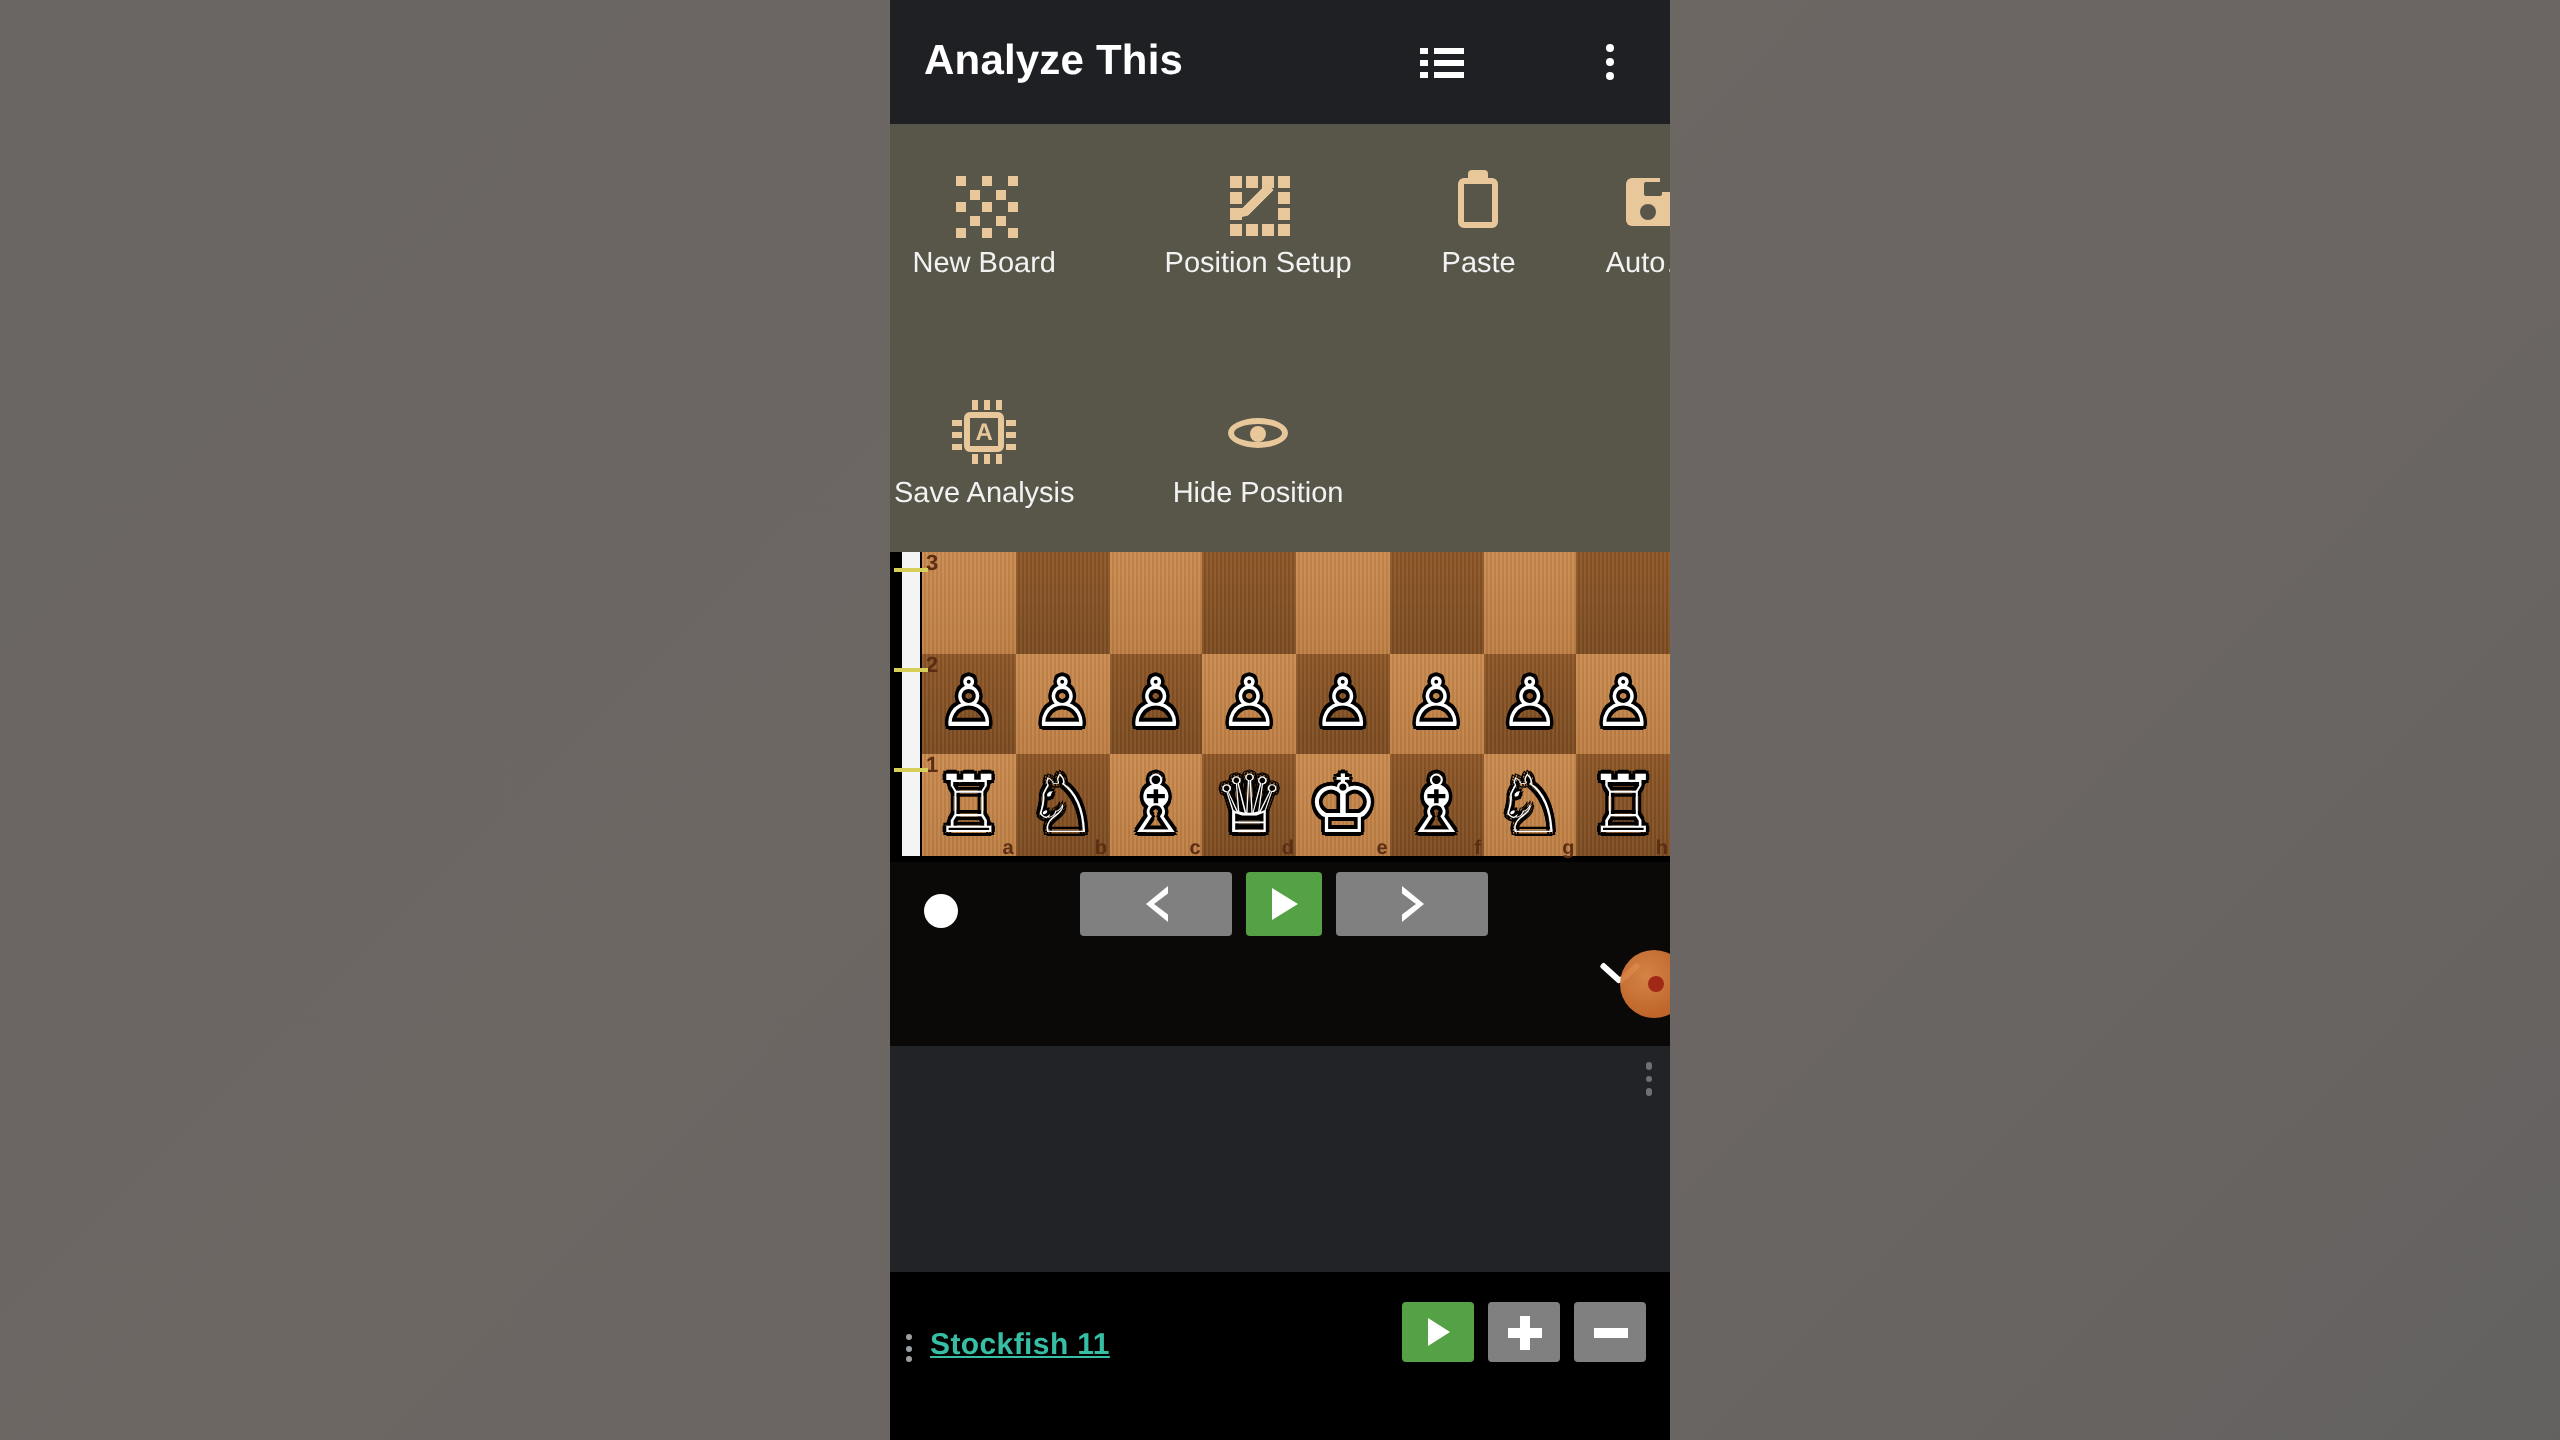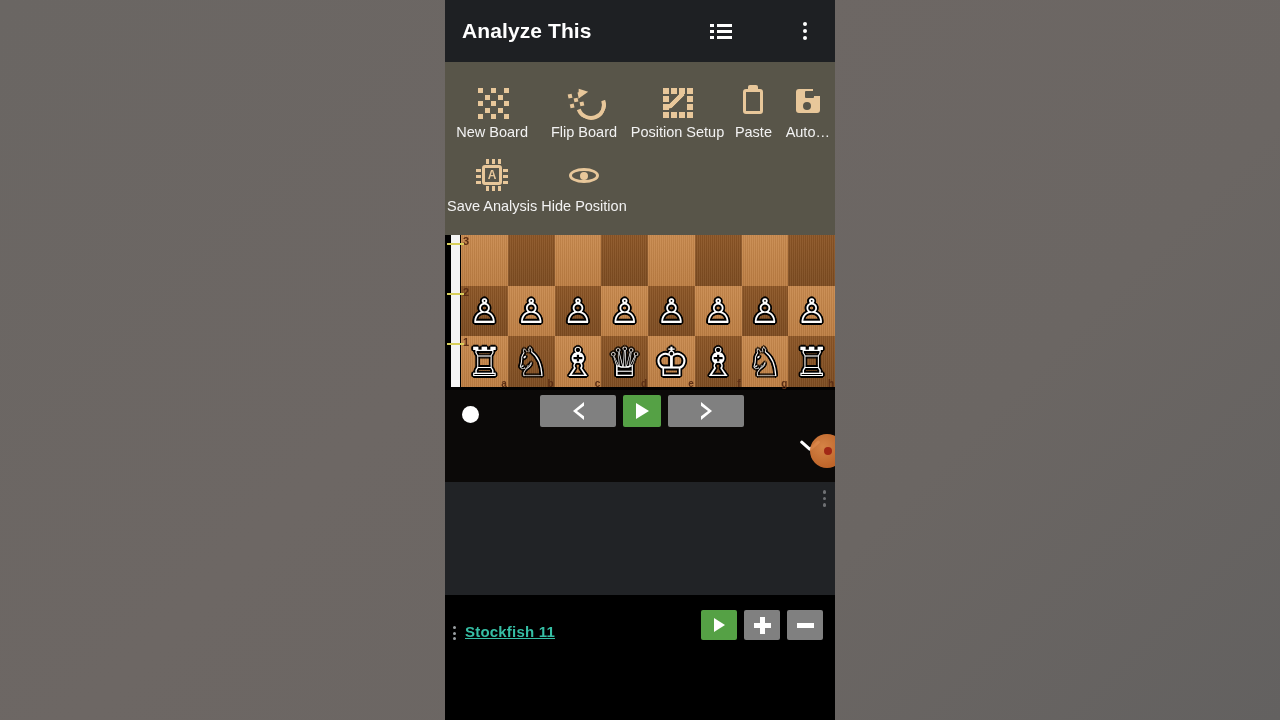--- a/index.html
+++ b/index.html
@@ -36,21 +36,21 @@
   .ic-grid i{background:#fff;display:block;}
 
   
   .ic-kebab{flex-direction:column;gap:3px;}
   .ic-kebab i{width:4px;height:4px;border-radius:50%;background:#fff;display:block;}
 
   
   .menu-panel{
     background:#585549;padding:14px 0 12px 0;
   }
-  .menu-grid{display:grid;grid-template-columns:repeat(5,1fr);}
+  .menu-grid{display:grid;grid-template-columns:repeat(4,1fr);gap:41px;}
   .menu-item{
     display:flex;flex-direction:column;align-items:center;justify-content:flex-start;
     padding:8px 2px 10px 2px;cursor:pointer;gap:7px;
   }
   .menu-label{color:#f2f2f2;font-size:14.5px;line-height:1;white-space:nowrap;}
   .mi-icon{width:34px;height:34px;position:relative;}
 
   
   .ico-checker{display:grid;grid-template-columns:repeat(5,5px);grid-template-rows:repeat(5,5px);gap:1.5px;
     position:absolute;left:3px;top:4px;}
@@ -264,40 +264,20 @@
               <i class="on"></i>
                 <i></i>
                 <i class="on"></i>
                 <i></i>
                 <i class="on"></i>
             </div>
           </div>
           <div class="menu-label">New Board</div>
         </div>
 
-        <div class="menu-item">
-          <div class="mi-icon">
-            <div class="ico-flip">
-              <div class="arc"></div>
-                <div class="tip"></div>
-              <div class="mini">
-                  <i class="on"></i>
-                  <i></i>
-                  <i class="on"></i>
-                  <i></i>
-                  <i class="on"></i>
-                  <i></i>
-                  <i class="on"></i>
-                  <i></i>
-                  <i class="on"></i>
-                </div>
-            </div>
-          </div>
-          <div class="menu-label">Flip Board</div>
-        </div>
 
         <div class="menu-item">
           <div class="mi-icon">
             <div class="ico-setup">
               <div class="g">
                 <i></i>
                   <i></i>
                   <i></i>
                   <i></i>
                 <i></i>

